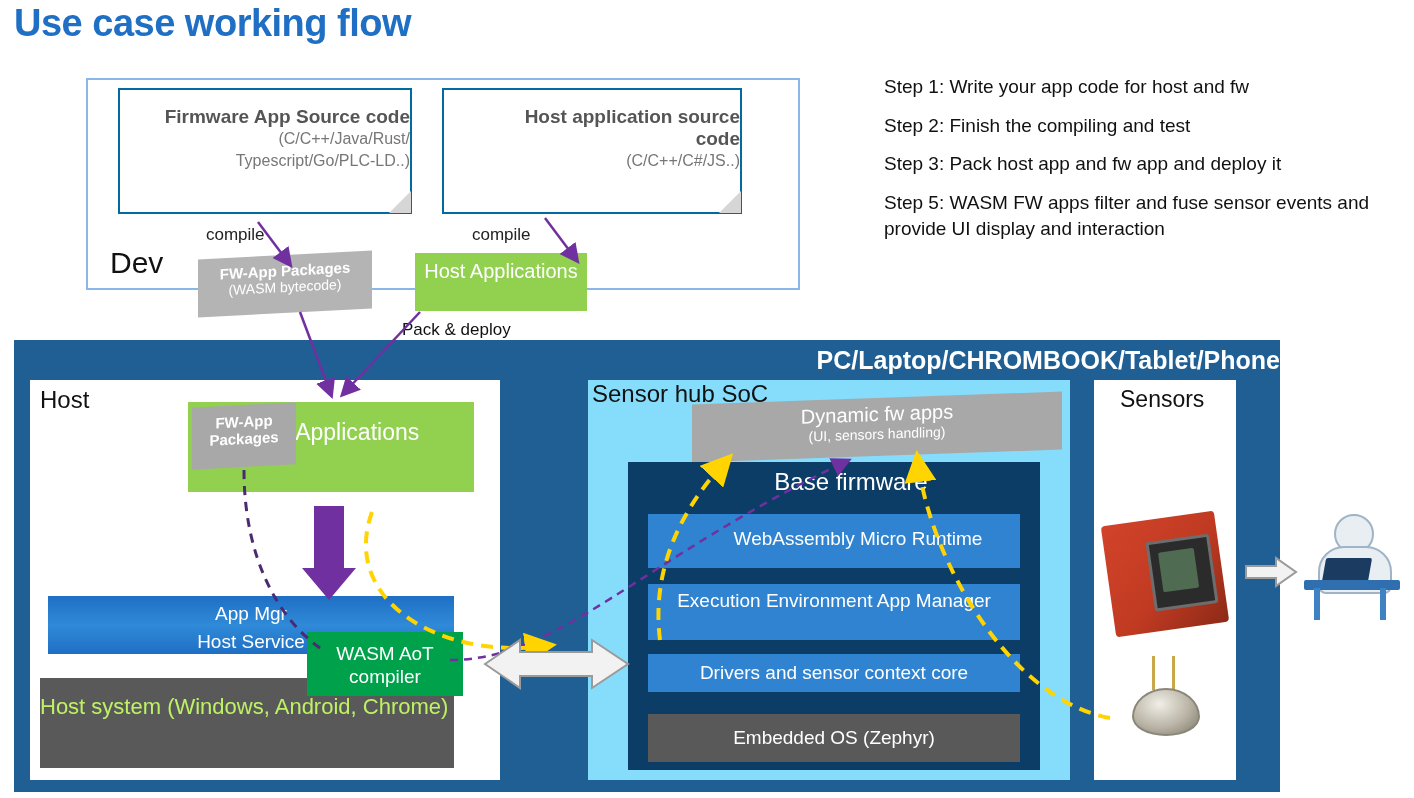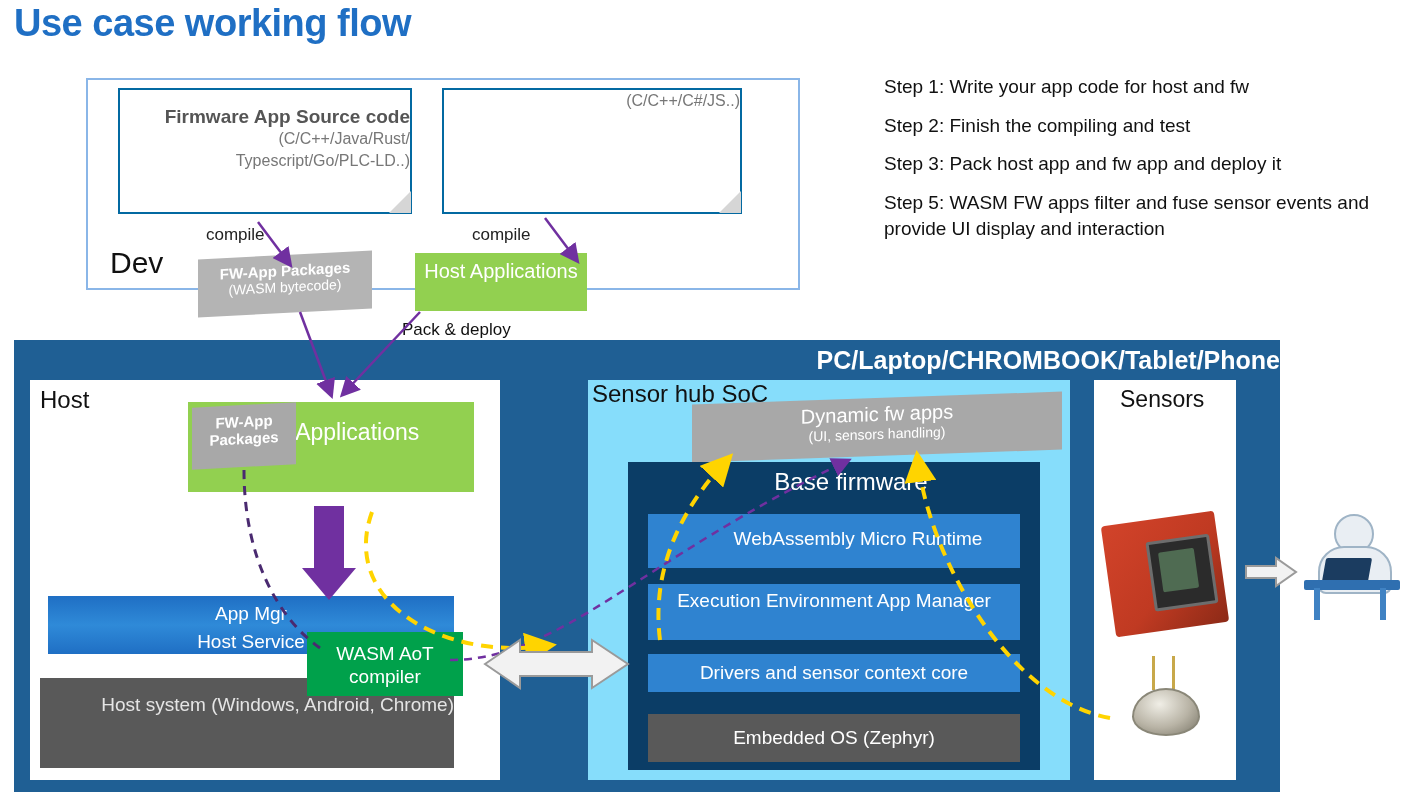--- a/index.html
+++ b/index.html
@@ -168,23 +168,23 @@
     text-align: center;
     font-size: 19px;
     line-height: 1.45;
     box-sizing: border-box;
     padding-top: 4px;
   }
   #host-system {
     left: 40px; top: 678px;
     width: 414px; height: 90px;
     background: #595959;
-    color: #e5e5e5;
-    text-align: right;
-    font-size: 19px;
+    color: #bef264;
+    text-align: left;
+    font-size: 22px;
     line-height: 1.35;
     box-sizing: border-box;
     padding-top: 14px;
   }
   #wasm-aot {
     left: 307px; top: 632px;
     width: 156px; height: 64px;
     background: #00a14b;
     color: #ffffff;
     text-align: center;
@@ -315,20 +315,21 @@
 <div class="abs" id="dev-box"></div>
 <div class="abs" id="dev-label">Dev</div>
 
 <div class="abs doc" id="fw-src">
   <div class="doc-title">Firmware App Source code</div>
   <div class="doc-sub">(C/C++/Java/Rust/ Typescript/Go/PLC-LD..)</div>
   <span class="doc-corner"></span>
 </div>
 
 <div class="abs doc" id="host-src">
+  <div class="doc-title">Host application source code</div>
   <div class="doc-sub">(C/C++/C#/JS..)</div>
   <span class="doc-corner"></span>
 </div>
 
 <div class="abs compile-label" id="compile-1">compile</div>
 <div class="abs compile-label" id="compile-2">compile</div>
 
 <div class="abs" id="fw-pkg-dev">
   <div class="l1">FW-App Packages</div>
   <div class="l2">(WASM bytecode)</div>

